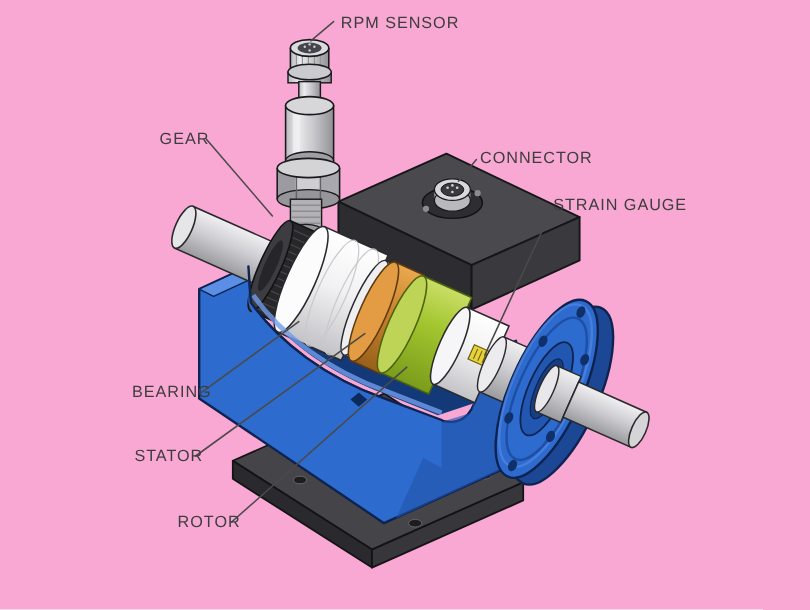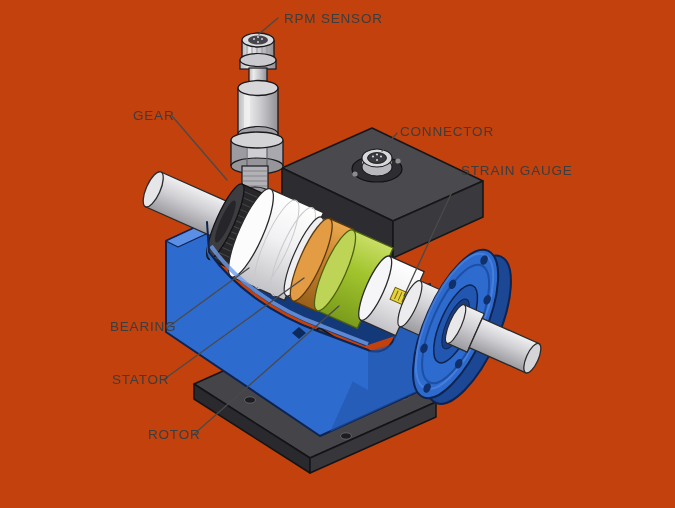--- a/index.html
+++ b/index.html
@@ -1,17 +1,17 @@
 <!DOCTYPE html>
 <html><head>
 <meta charset="utf-8">
 <title>Diagram</title>
 <style>
   html,body{margin:0;padding:0;background:#ffffff;}
-  .stage{position:relative;width:675px;height:508px;background:#c2410c;overflow:hidden;
+  .stage{position:relative;width:675px;height:508px;background:#f9a8d4;overflow:hidden;
          font-family:"Liberation Sans", sans-serif;text-align:center;}
   svg{display:block;}
   .part-label{font-family:"Liberation Sans", sans-serif;font-size:13.5px;letter-spacing:0.8px;
               fill:#3d3d3d;}
   .leader{stroke:#4a4a4a;stroke-width:1.3;fill:none;stroke-linecap:round;}
 </style>
 </head>
 <body>
 
 <div class="stage">

